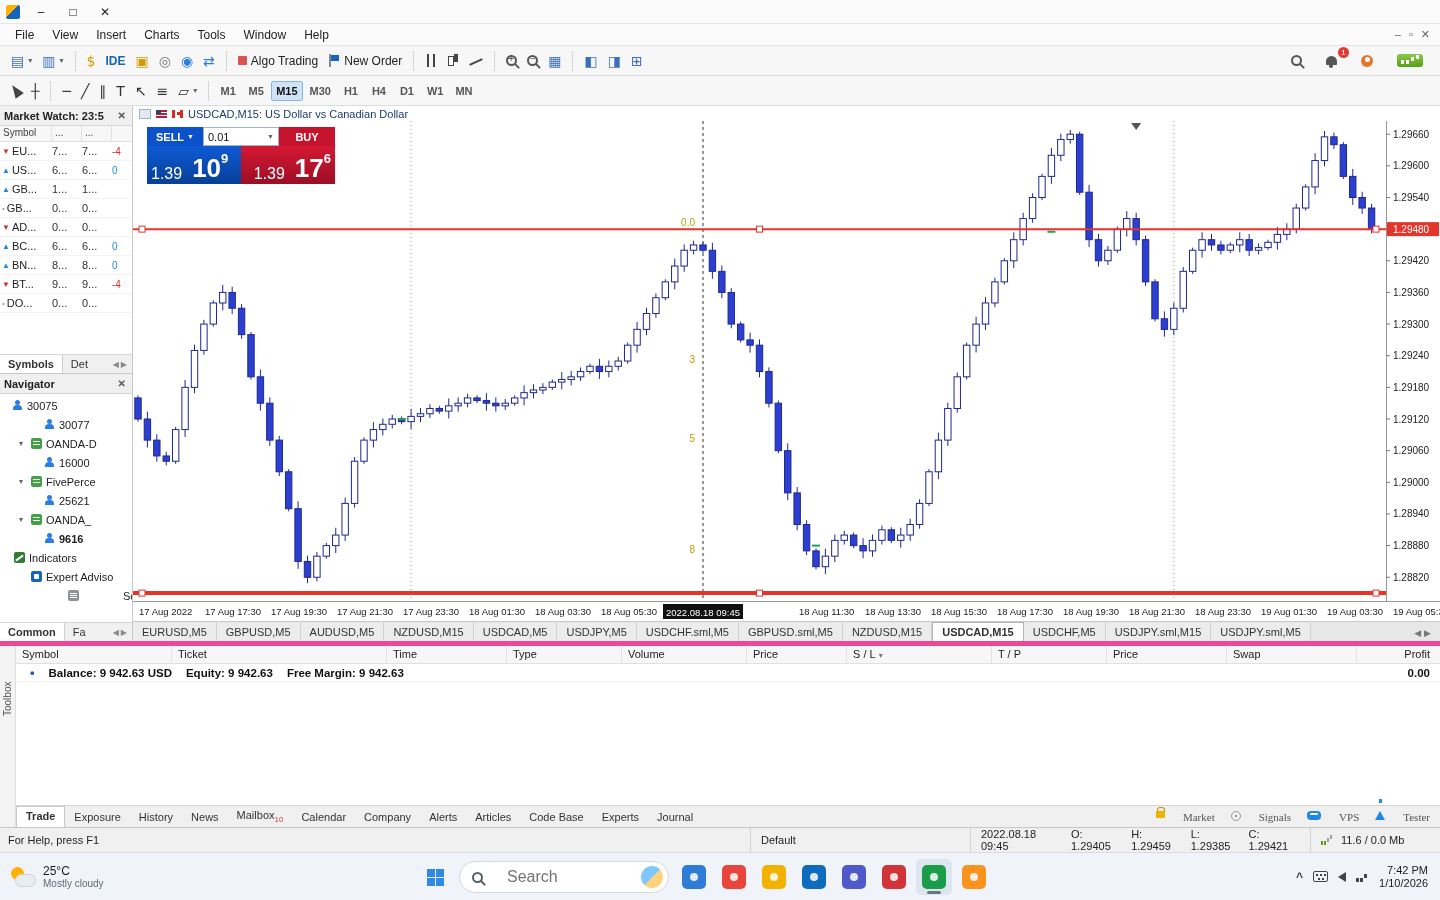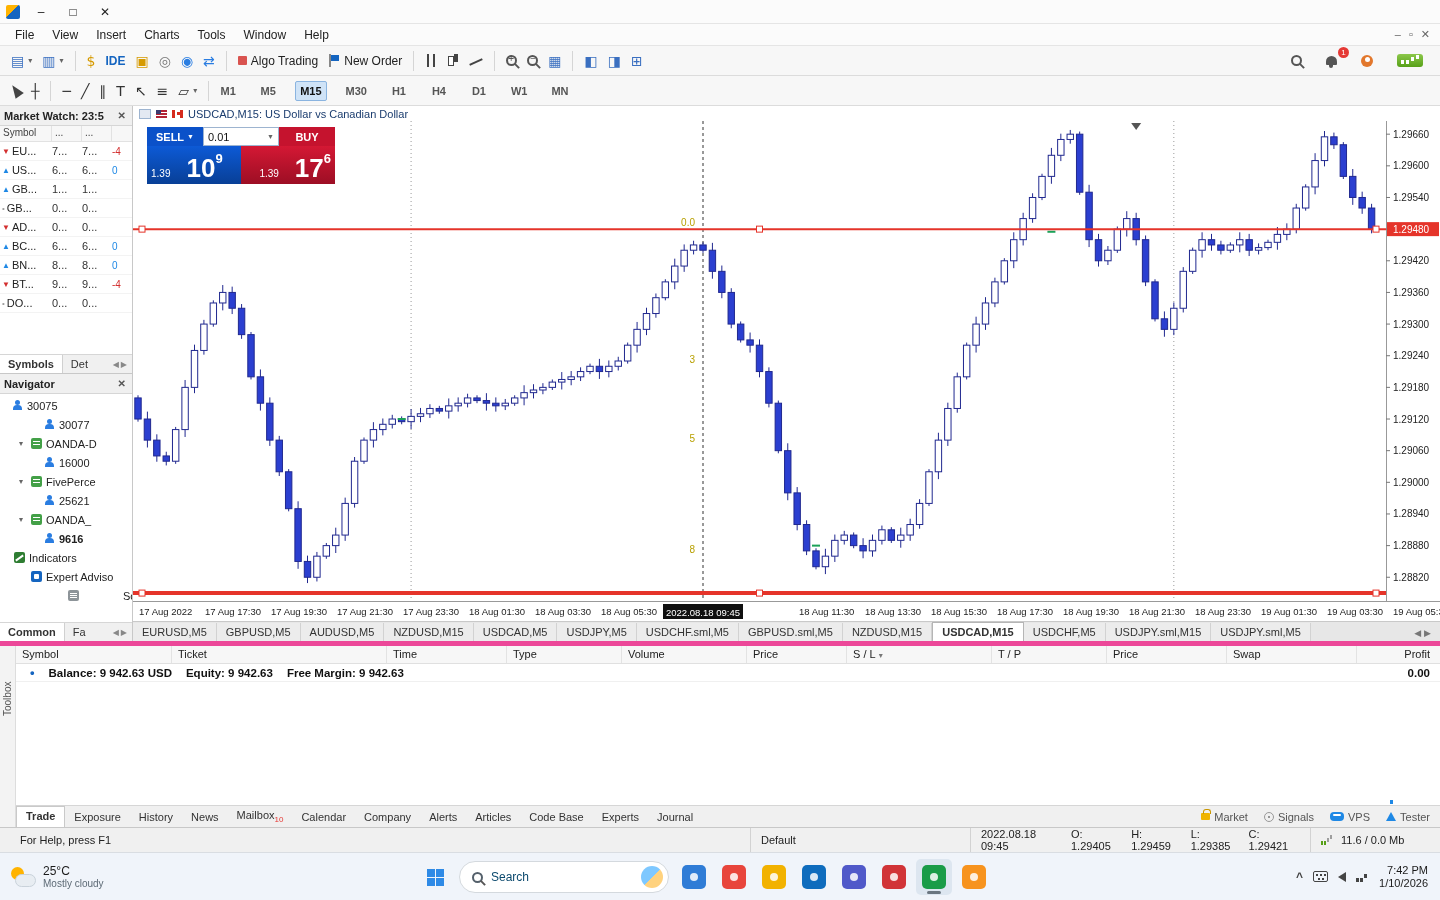--- a/index.html
+++ b/index.html
@@ -101,21 +101,21 @@
   .chart-wrap { position:relative; height:500px; background:#fff; }
   #chart-svg { display:block; font-family:"Liberation Sans", sans-serif; }
   .oneclick { position:absolute; left:14px; top:6px; width:188px; }
   .oc-row1 { display:flex; height:19px; }
   .oc-sell { width:56px; color:#fff; font-size:11px; font-weight:bold; display:flex; align-items:center; justify-content:center; gap:3px; }
   .oc-buy { width:56px; color:#fff; font-size:11px; font-weight:bold; display:flex; align-items:center; justify-content:center; }
   .oc-vol { flex:1; background:#fff; border:1px solid #9db4d0; display:flex; align-items:center; justify-content:space-between; padding:0 4px; font-size:11px; color:#111; }
   .oc-vol .caret { font-size:7px; color:#666; }
   .oc-row2 { display:flex; height:38px; }
   .oc-price { width:94px; color:#fff; display:flex; align-items:flex-end; padding:2px 4px 3px 4px; }
-  .oc-price .small { font-size:10px; margin-right:16px; line-height:14px; }
+  .oc-price .small { font-size:16px; margin-right:10px; line-height:14px; }
   .oc-price .big { font-size:26px; font-weight:bold; line-height:26px; }
   .oc-price .sup { font-size:13px; font-weight:bold; line-height:13px; align-self:flex-start; margin-top:4px; }
   .oc-price.buy { justify-content:flex-end; }
   .chart-tabs { height:22px; background:#e7e7e7; border-top:1px solid #c9c9c9; display:flex; align-items:flex-end; font-size:11px; }
   .ctab { padding:3px 9px; color:#333; border-right:1px solid #d2d2d2; background:#ececec; white-space:nowrap; }
   .ctab.active { background:#fff; border:1px solid #b5b5b5; border-bottom:none; font-weight:bold; }
   .ctab-arrows { margin-left:auto; color:#777; font-size:9px; padding:0 6px 3px 0; letter-spacing:3px; }
 
   
   .toolbox { height:182px; display:flex; background:#fff; border-bottom:1px solid #c8c8c8; }
@@ -128,54 +128,54 @@
   .tbx-col .sort { font-size:8px; color:#777; margin-left:3px; }
   .tbx-balance { height:18px; display:flex; align-items:center; font-size:11.5px; font-weight:bold; color:#111; padding-left:14px; gap:14px; border-bottom:1px solid #f0f0f0; }
   .tbx-balance .dot { color:#1565c0; font-size:13px; }
   .tbx-balance .profit { margin-left:auto; padding-right:10px; }
   .tbx-fill { flex:1; background:#fff; }
   .tbx-tabs { height:22px; background:#f0f0f0; border-top:1px solid #d6d6d6; display:flex; align-items:center; font-size:11px; color:#333; }
   .tbx-tab { padding:3px 9px; position:relative; }
   .tbx-tab.active { background:#fff; border:1px solid #c9c9c9; border-bottom:none; height:100%; font-weight:bold; }
   .tbx-tab sub { color:#e53935; font-size:8px; }
   .tbx-right { margin-left:auto; display:flex; align-items:center; gap:16px; padding-right:10px; color:#555; }
-  .tbx-right .item { display:flex; align-items:center; gap:4px; }
+  .tbx-right .item { display:flex; gap:18px;font-family:Liberation Serif, serif; }
   .i-lock { width:9px; height:7px; background:#f0b400; position:relative; border-radius:1px; }
   .i-lock::before { content:""; position:absolute; left:1.5px; top:-4px; width:6px; height:4px; border:1.5px solid #c89600; border-bottom:none; border-radius:3px 3px 0 0; }
   .i-signal { width:10px; height:10px; border:1px solid #999; border-radius:50%; position:relative; }
   .i-signal::before { content:""; position:absolute; left:3px; top:3px; width:2px; height:2px; border-radius:50%; background:#777; }
   .i-vps { width:14px; height:9px; background:#1e88e5; border-radius:4px; position:relative; }
   .i-vps::before { content:""; position:absolute; left:3px; top:2px; width:8px; height:2px; background:#fff; border-radius:1px; }
   .i-flask { width:0; height:0; border-left:5px solid transparent; border-right:5px solid transparent; border-bottom:9px solid #1e88e5; position:relative; }
   .i-flask::before { content:""; position:absolute; left:-1.5px; top:-12px; width:3px; height:4px; background:#1e88e5; }
 
   
   .statusbar { height:24px; background:#f0f0f0; display:flex; align-items:center; font-size:11px; color:#222; }
-  .sb-help { flex:1; padding-left:20px; }
+  .sb-help { flex:1; padding-left:8px; }
   .sb-cell { border-left:1px solid #d2d2d2; height:100%; display:flex; align-items:center; padding:0 10px; gap:8px; }
   .sb-profile { width:220px; }
   .sb-info { width:340px; }
   .sb-traffic { width:130px; }
   .i-bars { width:12px; height:10px; position:relative; }
   .i-bars::before { content:""; position:absolute; bottom:0; left:0; width:2px; height:4px; background:#57a018; box-shadow:3px 0 0 #57a018, 6px -3px 0 #9e9e9e, 9px -6px 0 #9e9e9e; }
 
   
   .taskbar { height:48px; background:#f0f4fa; border-top:1px solid #d9dde2; position:relative; display:flex; align-items:center; }
   .tk-weather { display:flex; align-items:center; gap:7px; padding-left:10px; }
   .w-ico { width:26px; height:22px; position:relative; }
   .w-ico::before { content:""; position:absolute; left:1px; top:1px; width:13px; height:13px; border-radius:50%; background:#ffb300; }
   .w-ico::after { content:""; position:absolute; left:5px; top:8px; width:19px; height:11px; border-radius:8px; background:#e8edf2; border:1px solid #c9d2da; }
   .w-temp { font-size:12px; color:#1b1b1b; }
   .w-cond { font-size:10px; color:#5d6a75; }
   .tk-center { position:absolute; left:418px; top:0; height:48px; display:flex; align-items:center; gap:7px; }
   .start { width:34px; height:34px; border-radius:5px; display:flex; align-items:center; justify-content:center; }
   .start .lg { width:17px; height:17px; display:grid; grid-template-columns:8px 8px; grid-template-rows:8px 8px; gap:1px; }
   .start .lg i { background:#2e8ae6; }
   .searchpill { width:210px; height:32px; background:#fff; border:1px solid #d4d9de; border-radius:17px; display:flex; align-items:center; padding:0 5px 0 12px; gap:8px; }
-  .searchpill .ph { color:#0c4a6e; font-size:12px; flex:1; }
+  .searchpill .ph { color:#737373; font-size:16px; flex:1;margin-left:16px; }
   .sp-img { width:22px; height:22px; border-radius:50%; background:linear-gradient(135deg,#7ec8ff 0 50%, #ffd27e 50% 100%); }
   .tk-app { width:36px; height:36px; border-radius:5px; display:flex; align-items:center; justify-content:center; position:relative; }
   .tk-app.active { background:#dde6f0; }
   .tk-app.active::after { content:""; position:absolute; bottom:1px; left:11px; width:14px; height:3px; border-radius:2px; background:#6b7680; }
   .tk-app .ic { width:24px; height:24px; border-radius:5px; position:relative; }
   .tk-app .ic::before { content:""; position:absolute; left:8px; top:8px; width:8px; height:8px; border-radius:50%; background:rgba(255,255,255,.85); }
   .tk-tray { margin-left:auto; display:flex; align-items:center; gap:10px; padding-right:12px; }
   .tray-chev { color:#444; font-size:12px; font-weight:bold; }
   .ti-kbd { width:15px; height:11px; border:1.5px solid #444; border-radius:2px; position:relative; }
   .ti-kbd::before { content:""; position:absolute; left:2px; top:2px; width:2px; height:2px; background:#444; box-shadow:4px 0 0 #444, 8px 0 0 #444, 2px 4px 0 #444, 6px 4px 0 #444; }
@@ -327,21 +327,21 @@
         </span>
         <span class="tbtn">
           <span class="glyph" style="color: rgb(51, 51, 51);">≡</span>
         </span>
         <span class="tbtn">
           <span class="glyph" style="color: rgb(51, 51, 51);">▱</span>
           <span class="caret">▾</span>
         </span>
       </div>
     <span class="tsep"></span>
-    <div id="tf-row" style="display:flex;align-items:flex-start;gap:14px;">
+    <div id="tf-row" style="display:flex;align-items:flex-start;gap:2px;">
         <span class="tf">M1</span>
         <span class="tf">M5</span>
         <span class="tf active">M15</span>
         <span class="tf">M30</span>
         <span class="tf">H1</span>
         <span class="tf">H4</span>
         <span class="tf">D1</span>
         <span class="tf">W1</span>
         <span class="tf">MN</span>
       </div>

